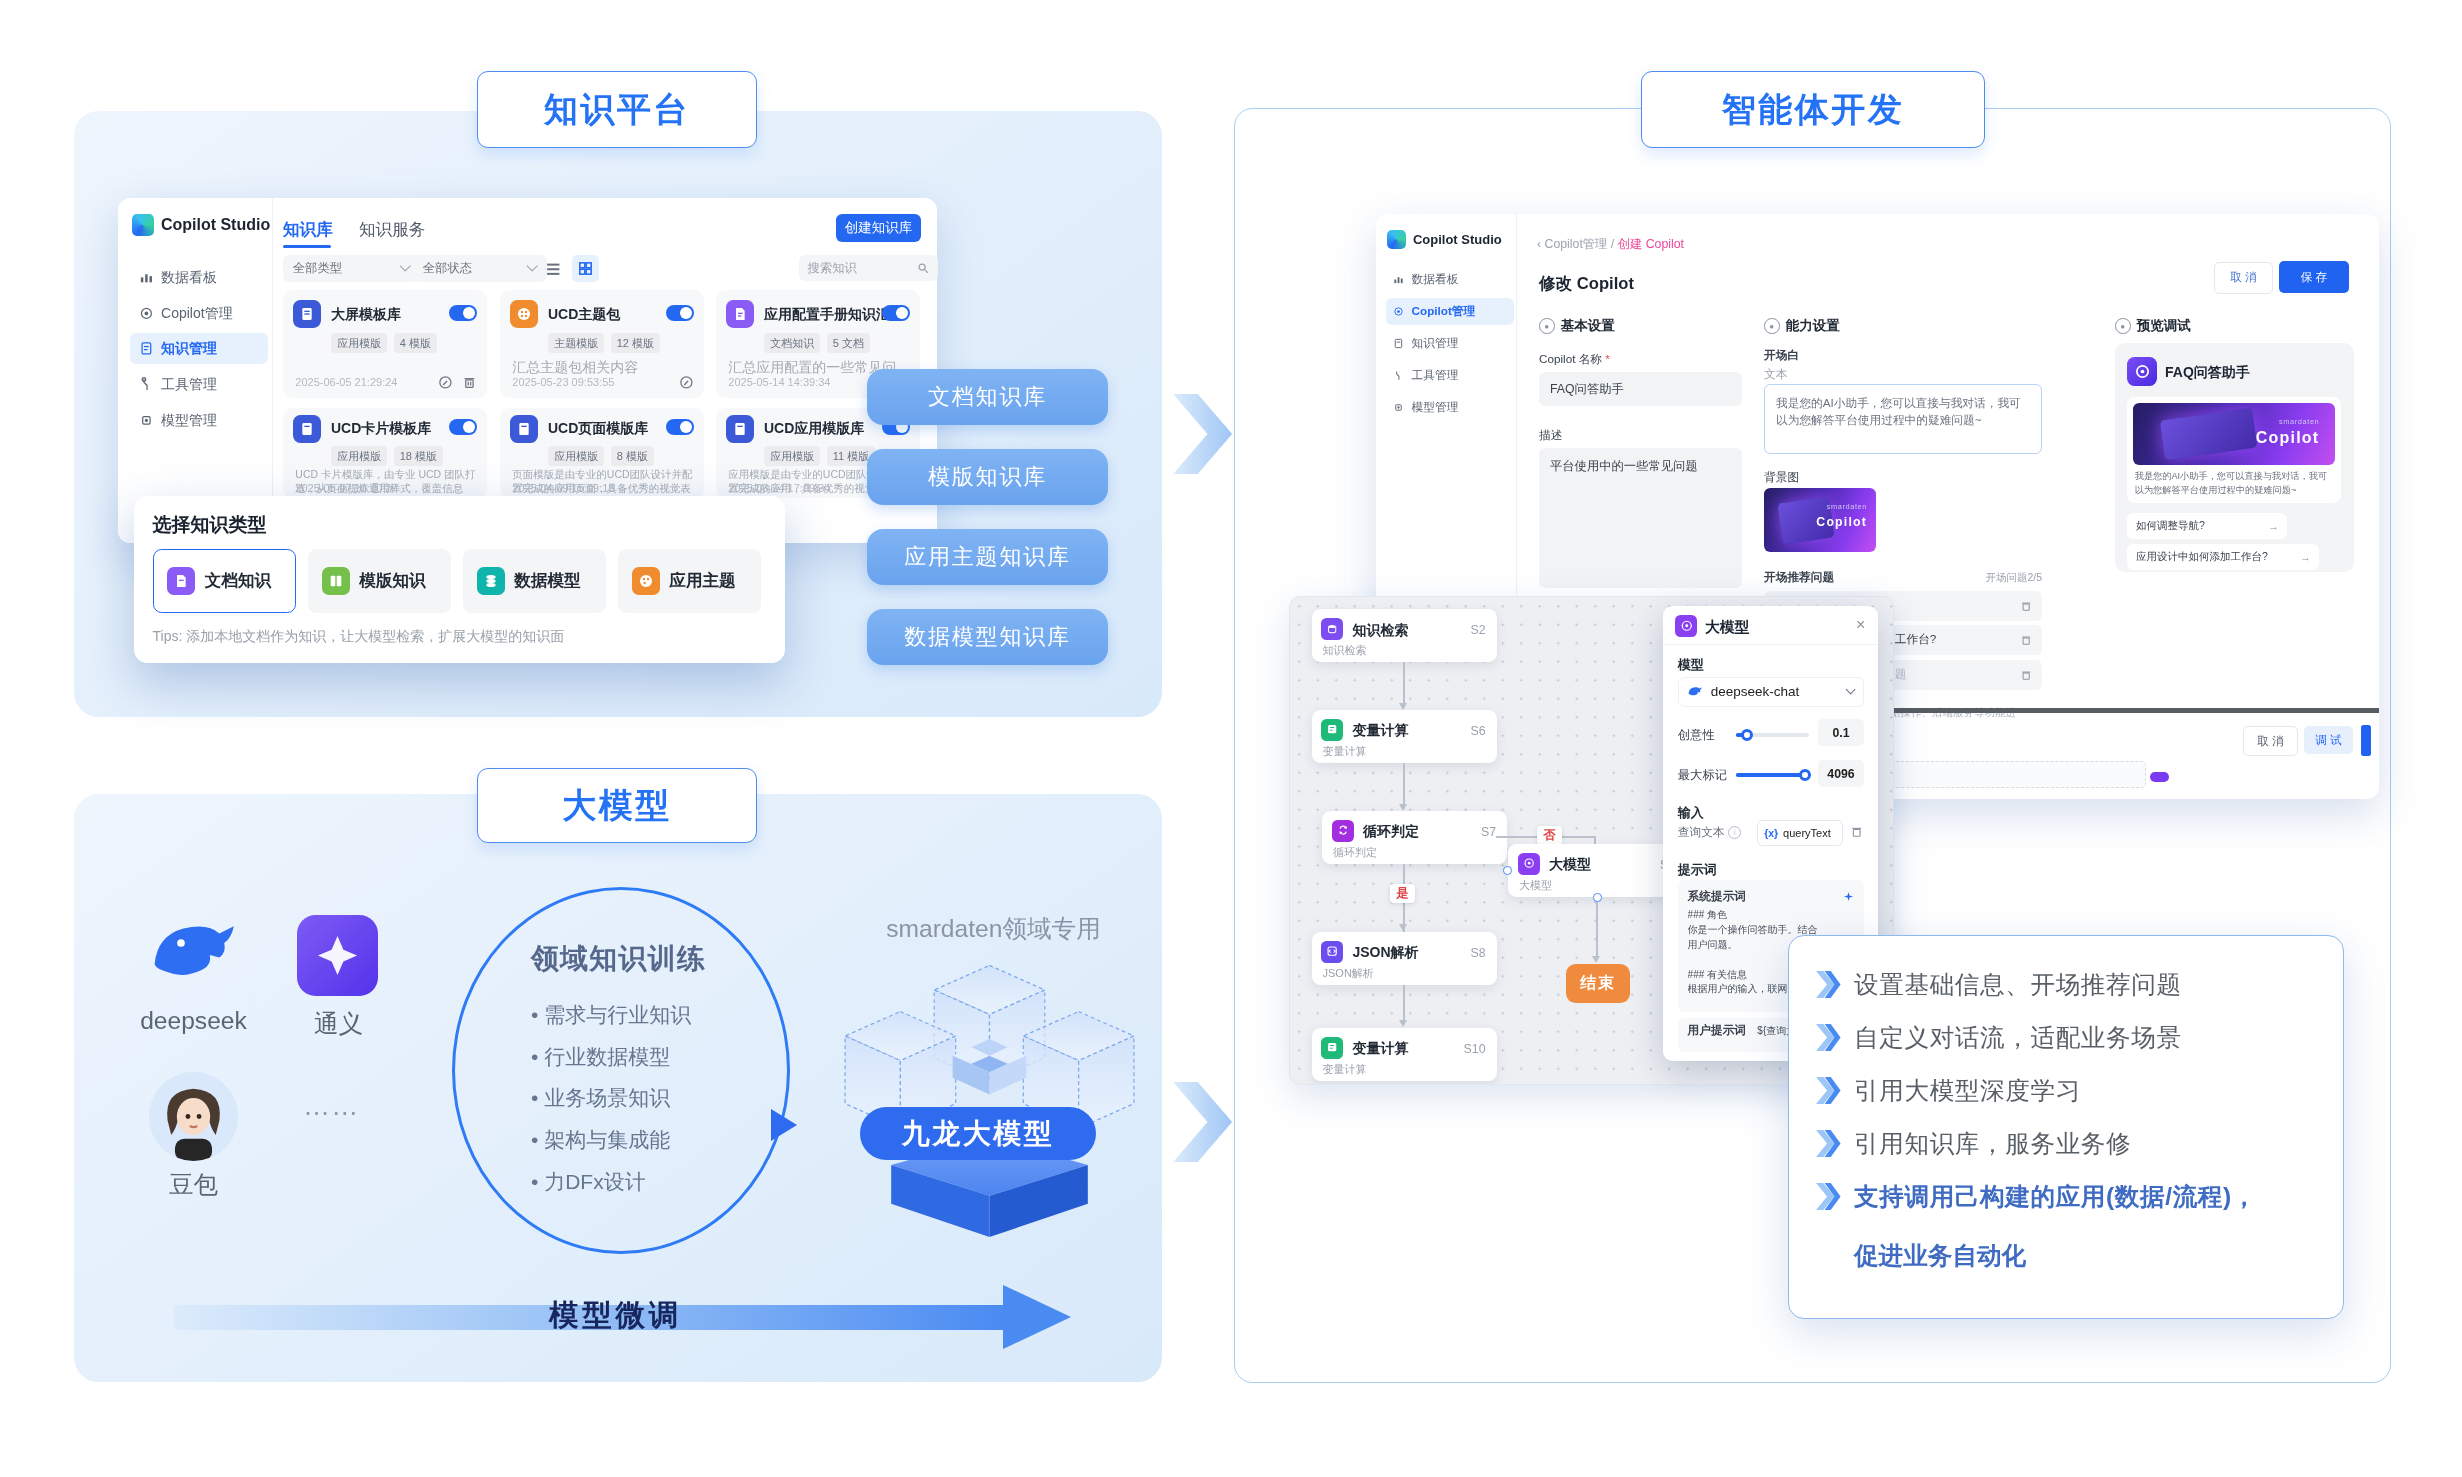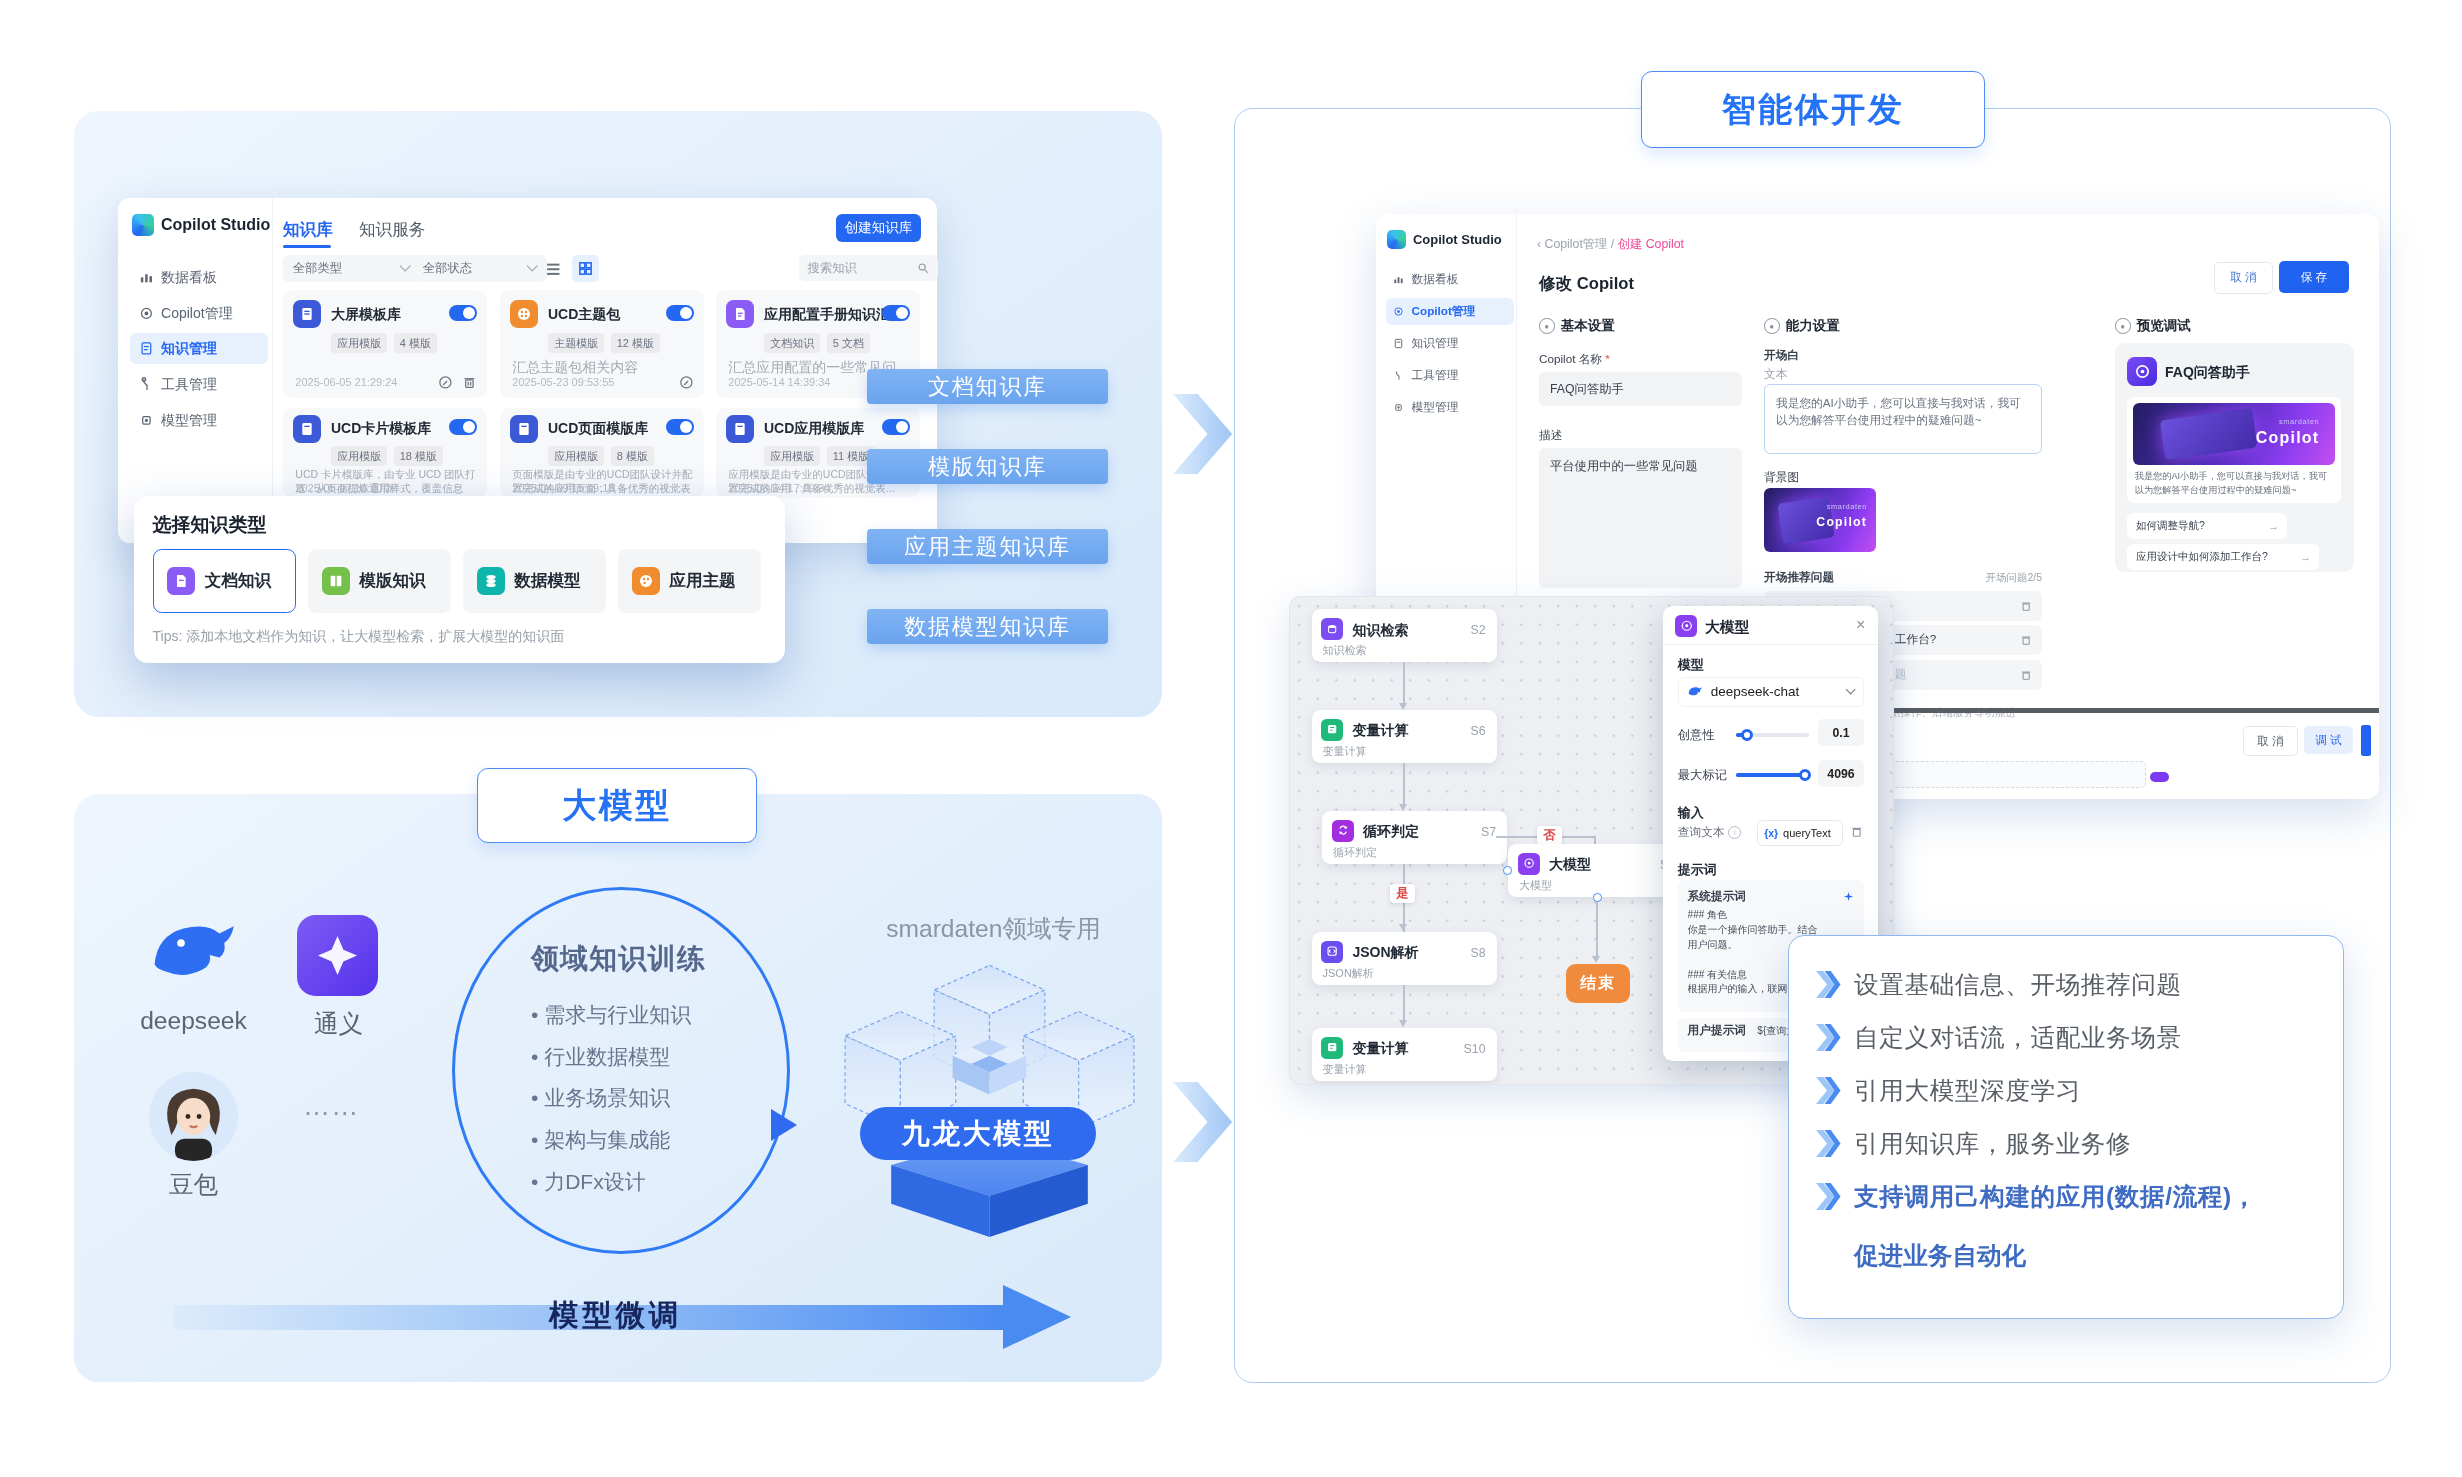--- a/index.html
+++ b/index.html
@@ -36,21 +36,21 @@
   .kc-desc{position:absolute;left:12.3px;right:9.8px;font-size:14px;line-height:16px;color:#a3aab4;overflow:hidden;}
   .kc-date{position:absolute;left:12.3px;font-size:11px;color:#b3bac2;}
   .kc-actions{position:absolute;right:9.8px;display:flex;gap:9.8px;align-items:center;}
   .ghost-ico{width:14.8px;height:14.8px;}
   
   .ktype{position:absolute;background:#fff;border-radius:13.5px;box-shadow:0 18.5px 49px rgba(30,80,160,.28);z-index:5;}
   .ktile{position:absolute;width:143px;height:64px;background:#f4f5f7;border-radius:8.6px;display:flex;align-items:center;gap:9.8px;padding-left:13.5px;box-sizing:border-box;}
   .ktile.sel{background:#fff;border:1.8px solid #2468f2;}
   .ktico{width:28px;height:28px;border-radius:6.8px;display:flex;align-items:center;justify-content:center;}
   .ktlabel{font-size:16.6px;color:#222a35;font-weight:bold;}
-  .kbtn{position:absolute;width:241px;height:35px;border-radius:4px;background:linear-gradient(180deg,#7fb3f3,#6aa3ee);color:#fff;
+  .kbtn{position:absolute;width:241px;height:56px;border-radius:16px;background:linear-gradient(180deg,#7fb3f3,#6aa3ee);color:#fff;
         display:flex;align-items:center;justify-content:center;font-size:22px;letter-spacing:1.8px;z-index:4;box-shadow:0 4.9px 12.3px rgba(60,130,230,.25);}
   
   .provider-label{position:absolute;font-size:24.6px;color:#5b6472;text-align:center;}
   .ellipse{position:absolute;border:3.1px solid #2f7bf5;border-radius:50%;}
   .cir-title{position:absolute;font-size:28px;font-weight:bold;color:#55688c;text-align:center;letter-spacing:1.2px;}
   .cir-item{position:absolute;font-size:21px;color:#66768f;white-space:nowrap;}
   .pill{position:absolute;background:#2e6bef;border-radius:28px;color:#fff;font-size:28px;font-weight:bold;display:flex;align-items:center;justify-content:center;letter-spacing:2.5px;z-index:3;}
   .ft-bar{position:absolute;height:24.6px;background:linear-gradient(90deg,#dcebfb,#9cc4f6 45%,#4a8bf2);border-radius:2.5px;}
   .ft-head{position:absolute;width:0;height:0;border-top:32px solid transparent;border-bottom:32px solid transparent;border-left:68px solid #4a8bf2;}
   .ft-text{position:absolute;font-size:29.5px;font-weight:bold;color:#17265c;letter-spacing:3.7px;}
@@ -105,20 +105,21 @@
   .chip-x{color:#2468f2;font-weight:bold;font-size:10.5px;}
   .infoi{display:inline-flex;width:11px;height:11px;border:1.2px solid #b6bcc6;border-radius:50%;color:#b6bcc6;font-size:7.4px;align-items:center;justify-content:center;margin-left:3.7px;}
   .handle{color:#c3c9d2;font-size:12.3px;}
 </style>
 </head>
 <body>
 
 <div class="stage">
 
   <div class="bigpanel" style="left:74px;top:111px;width:1088px;height:606px;"></div>
+  <div class="chip" style="left:477px;top:71px;width:278px;height:75px;">知识平台</div>
 
   <div class="window" style="left:118px;top:198px;width:819px;height:345px;z-index:2;">
     <div class="side" style="width:154px;"></div>
     <div class="logo" style="left:13.5px;top:16px;font-size:16px;">
       <span class="logoico" style="width:22px;height:22px;"></span>
       <span>Copilot Studio</span>
     </div>
     <div class="navitem" style="left:12.3px;top:64px;width:129px;height:31px;padding-left:8.6px;font-size:14px;">
       <svg class="ghost-ico" viewBox="0 0 24 24">
           <rect x="3" y="12" width="4" height="8" fill="#5a6472"></rect>

